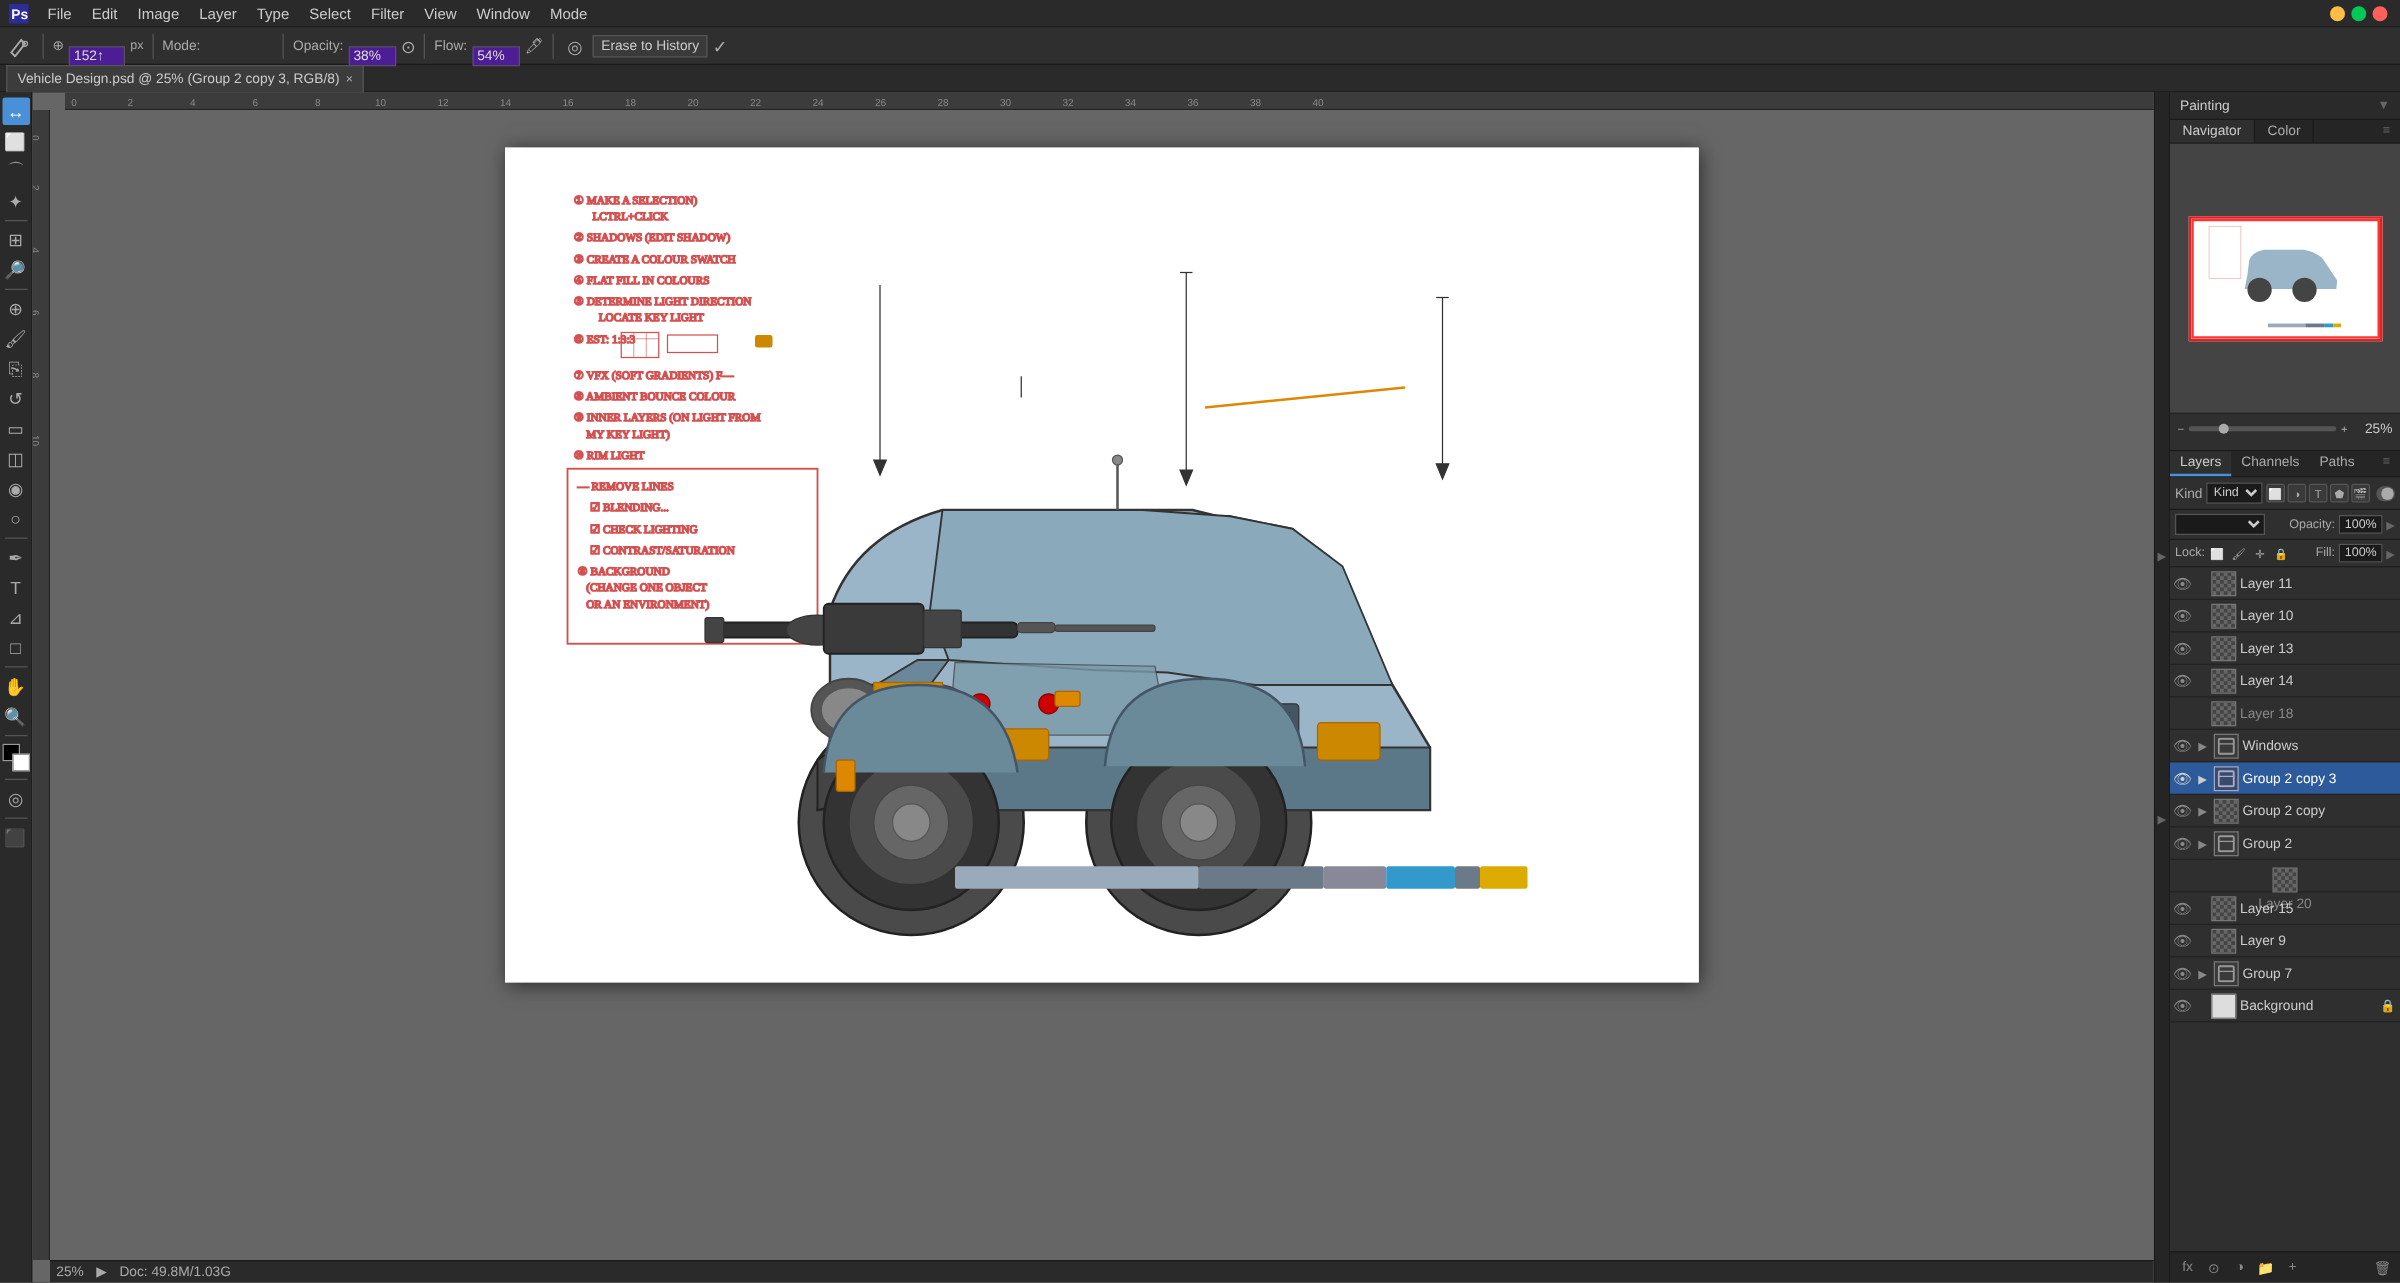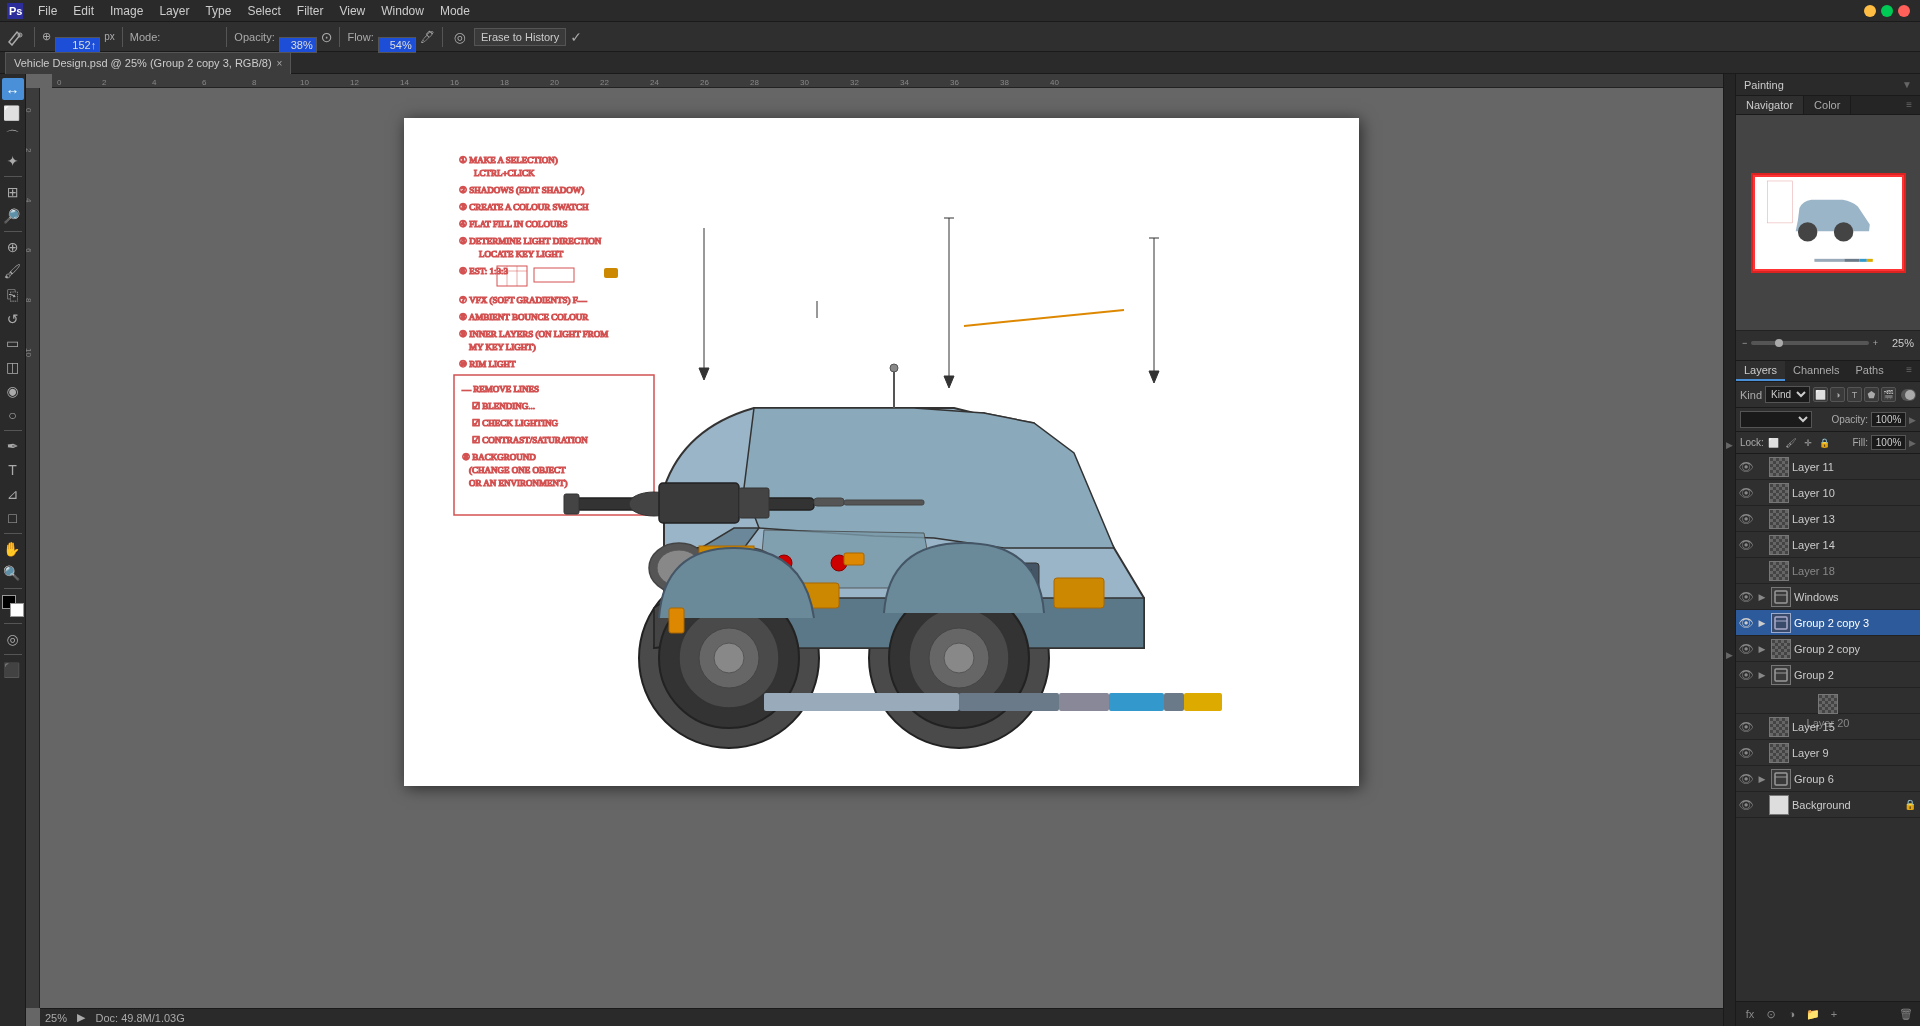--- a/index.html
+++ b/index.html
@@ -6,21 +6,21 @@
     body { width: 1920px; height: 1026px; background: #3c3c3c; font-family: Arial, sans-serif; font-size: 11px; color: #ccc; overflow: hidden; user-select: none; }
 
     
     #menu-bar { display: flex; align-items: center; height: 22px; background: #2a2a2a; border-bottom: 1px solid #1a1a1a; padding: 0 5px; }
     .menu-item { padding: 0 8px; height: 22px; line-height: 22px; color: #ccc; font-size: 12px; cursor: pointer; text-align: right; }
 
     
     #toolbar { display: flex; align-items: center; height: 30px; background: #2f2f2f; border-bottom: 1px solid #1a1a1a; padding: 0 5px; gap: 4px; }
     .toolbar-sep { width: 1px; height: 20px; background: #555; margin: 0 3px; }
     .toolbar-label { color: #aaa; font-size: 11px; }
-    .toolbar-value { background: #1d4ed8; border: 1px solid #555; color: #ddd; font-size: 11px; padding: 1px 3px; width: 40px; text-align: right; margin-top: 16px; }
+    .toolbar-value { background: #4c1d95; border: 1px solid #555; color: #ddd; font-size: 11px; padding: 1px 3px; width: 40px; text-align: left; margin-top: 16px; }
 
     
     #tab-bar { display: flex; align-items: center; height: 22px; background: #2a2a2a; border-bottom: 1px solid #1a1a1a; padding: 0 5px; }
     .tab { display: flex; align-items: center; height: 22px; background: #3c3c3c; border: 1px solid #555; border-bottom: none; padding: 0 8px; font-size: 11px; color: #ccc; gap: 5px; cursor: pointer; }
     .tab .close-x { font-size: 10px; color: #aaa; }
 
     
     #main { display: flex; height: calc(1026px - 74px); }
 
     
@@ -568,21 +568,21 @@
 
         <div class="layer-row" style="display:flex;align-items:center;height:26px;border-bottom:1px solid #222;padding:0 3px;gap:3px;cursor:pointer;">
           <div style="width:14px;height:14px;display:flex;align-items:center;justify-content:center;font-size:12px;color:#888;">👁</div>
           <div style="width:12px;height:14px;display:flex;align-items:center;justify-content:center;font-size:9px;color:#888;cursor:pointer;">▶</div>
           <div style="width:20px;height:20px;background:#3a3a3a;border:1px solid #777;flex-shrink:0;display:flex;align-items:center;justify-content:center;">
             <svg width="14" height="14">
                 <rect x="1" y="1" width="12" height="12" fill="none" stroke="#999" stroke-width="1.5" rx="1"></rect>
                 <line x1="1" y1="5" x2="13" y2="5" stroke="#999" stroke-width="1"></line>
               </svg>
           </div>
-          <span style="font-size:11px;color:#ccc;flex:1;">Group 6</span>
+          <span style="font-size:11px;color:#ccc;flex:1;">Group 7</span>
         </div>
 
         <div class="layer-row" style="display:flex;align-items:center;height:26px;border-bottom:1px solid #222;padding:0 3px;gap:3px;cursor:pointer;">
           <div style="width:14px;height:14px;display:flex;align-items:center;justify-content:center;font-size:12px;color:#888;">👁</div>
           <div style="width:10px;"></div>
           <div style="width:20px;height:20px;background:#ddd;border:1px solid #777;flex-shrink:0;"></div>
           <span style="font-size:11px;color:#ccc;flex:1;">Background</span>
           <div style="font-size:10px;color:#666;">🔒</div>
         </div>
       </div>

